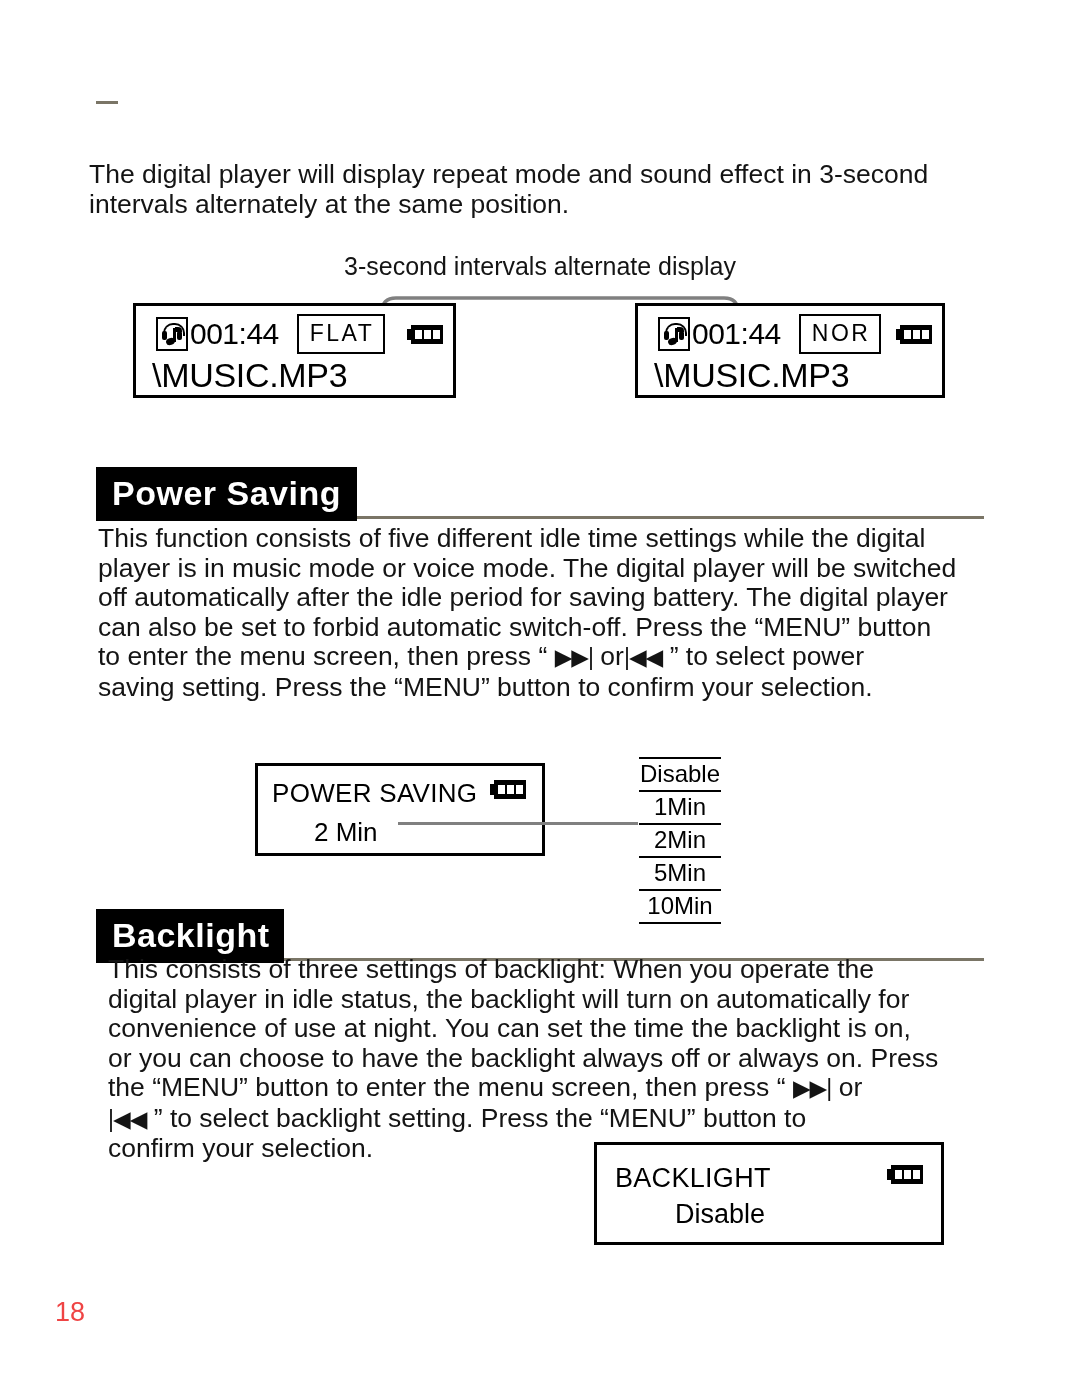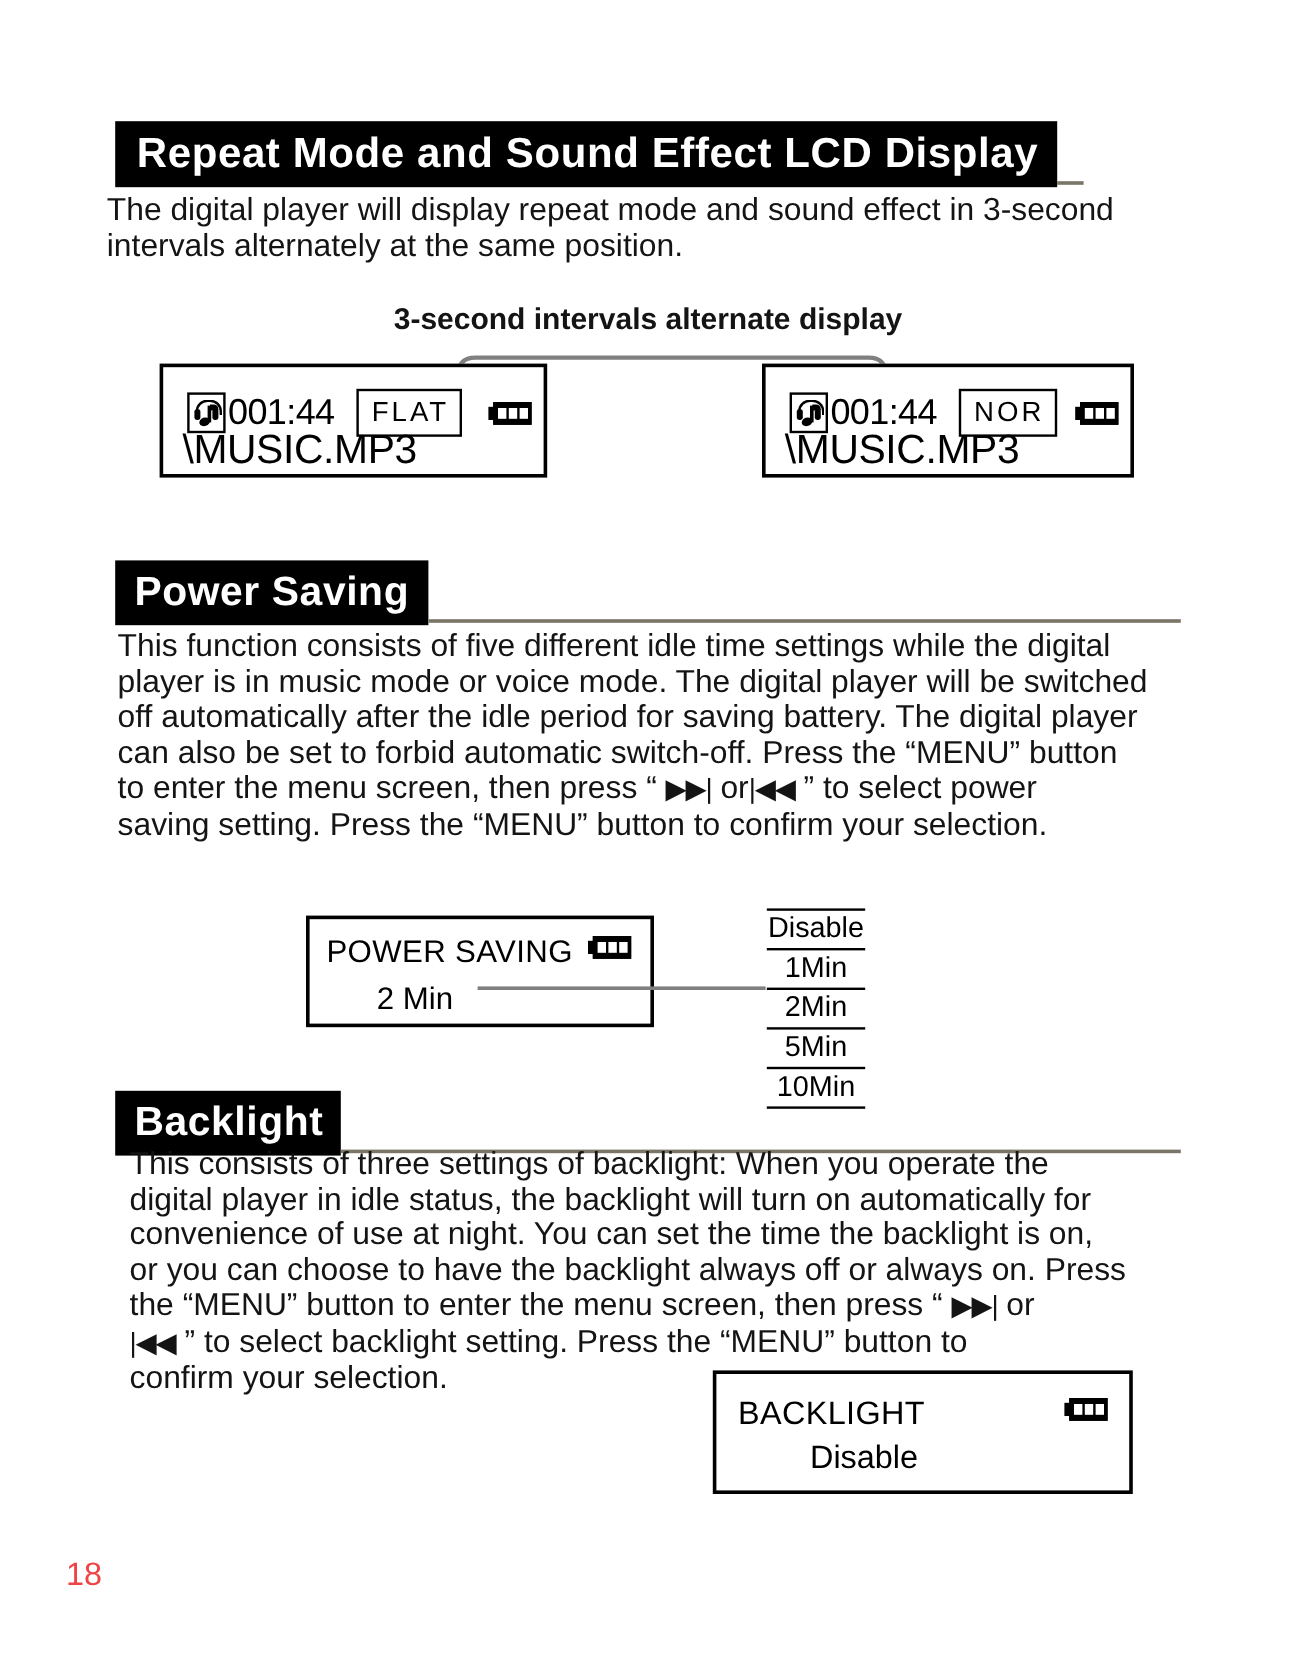--- a/index.html
+++ b/index.html
@@ -64,21 +64,20 @@
 
   
   #alternate-caption {
     position: absolute;
     left: 0;
     top: 252px;
     width: 1080px;
     text-align: center;
     font-size: 25px;
     color: #141414;
-    font-weight: bold;
   }
 
   
   #lcd-bracket {
     position: absolute;
     left: 330px;
     top: 288px;
     width: 460px;
     height: 46px;
   }
@@ -93,21 +92,20 @@
   #lcd-left  { left: 133px; top: 303px; width: 323px; height: 95px; }
   #lcd-right { left: 635px; top: 303px; width: 310px; height: 95px; }
 
   .lcd-top {
     position: absolute;
     left: 20px;
     top: 8px;
     right: 10px;
     display: flex;
     align-items: center;
-    margin-top: 10px;
   }
   .lcd-file {
     position: absolute;
     left: 16px;
     top: 50px;
     font-size: 34px;
     letter-spacing: -0.3px;
   }
 
   
@@ -298,21 +296,20 @@
     left: 55px;
     top: 1297px;
     font-size: 27px;
     color: #ef4444;
   }
 </style>
 </head>
 <body>
 
 <div class="banner-row" id="banner-repeat-row">
-  <div class="banner" id="banner-repeat">Repeat Mode and Sound Effect LCD Display</div>
   <div class="banner-rule"></div>
 </div>
 
 <div class="para" id="para-repeat">The digital player will display repeat mode and sound effect in 3-second
  intervals alternately at the same position.</div>
 
 <div id="alternate-caption">3-second intervals alternate display</div>
 
 <svg id="lcd-bracket" viewBox="0 0 460 46" xmlns="http://www.w3.org/2000/svg">
   <path d="M 52 44 L 52 24 Q 52 10 66 10 L 394 10 Q 408 10 408 24 L 408 44" fill="none" stroke="#808080" stroke-width="3.5"></path>

